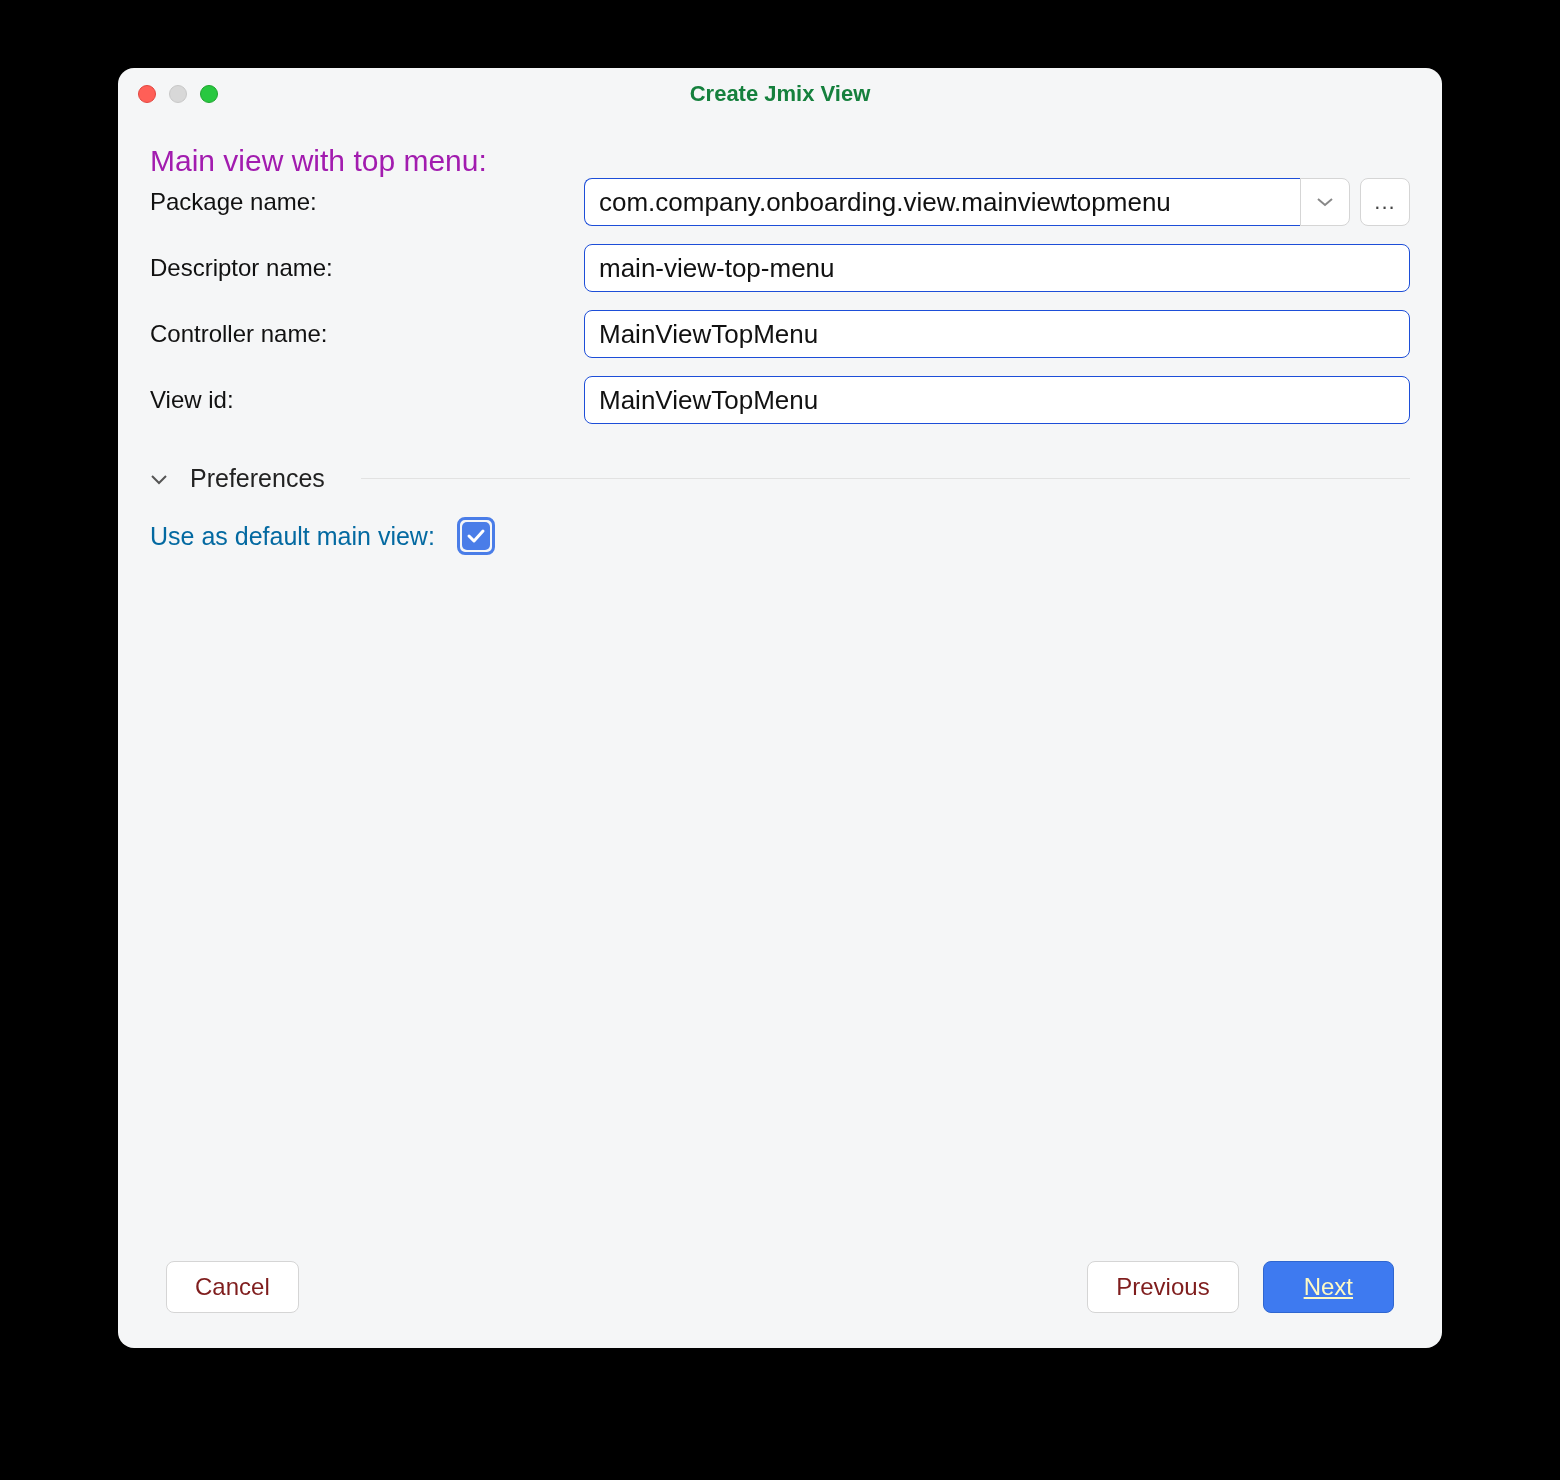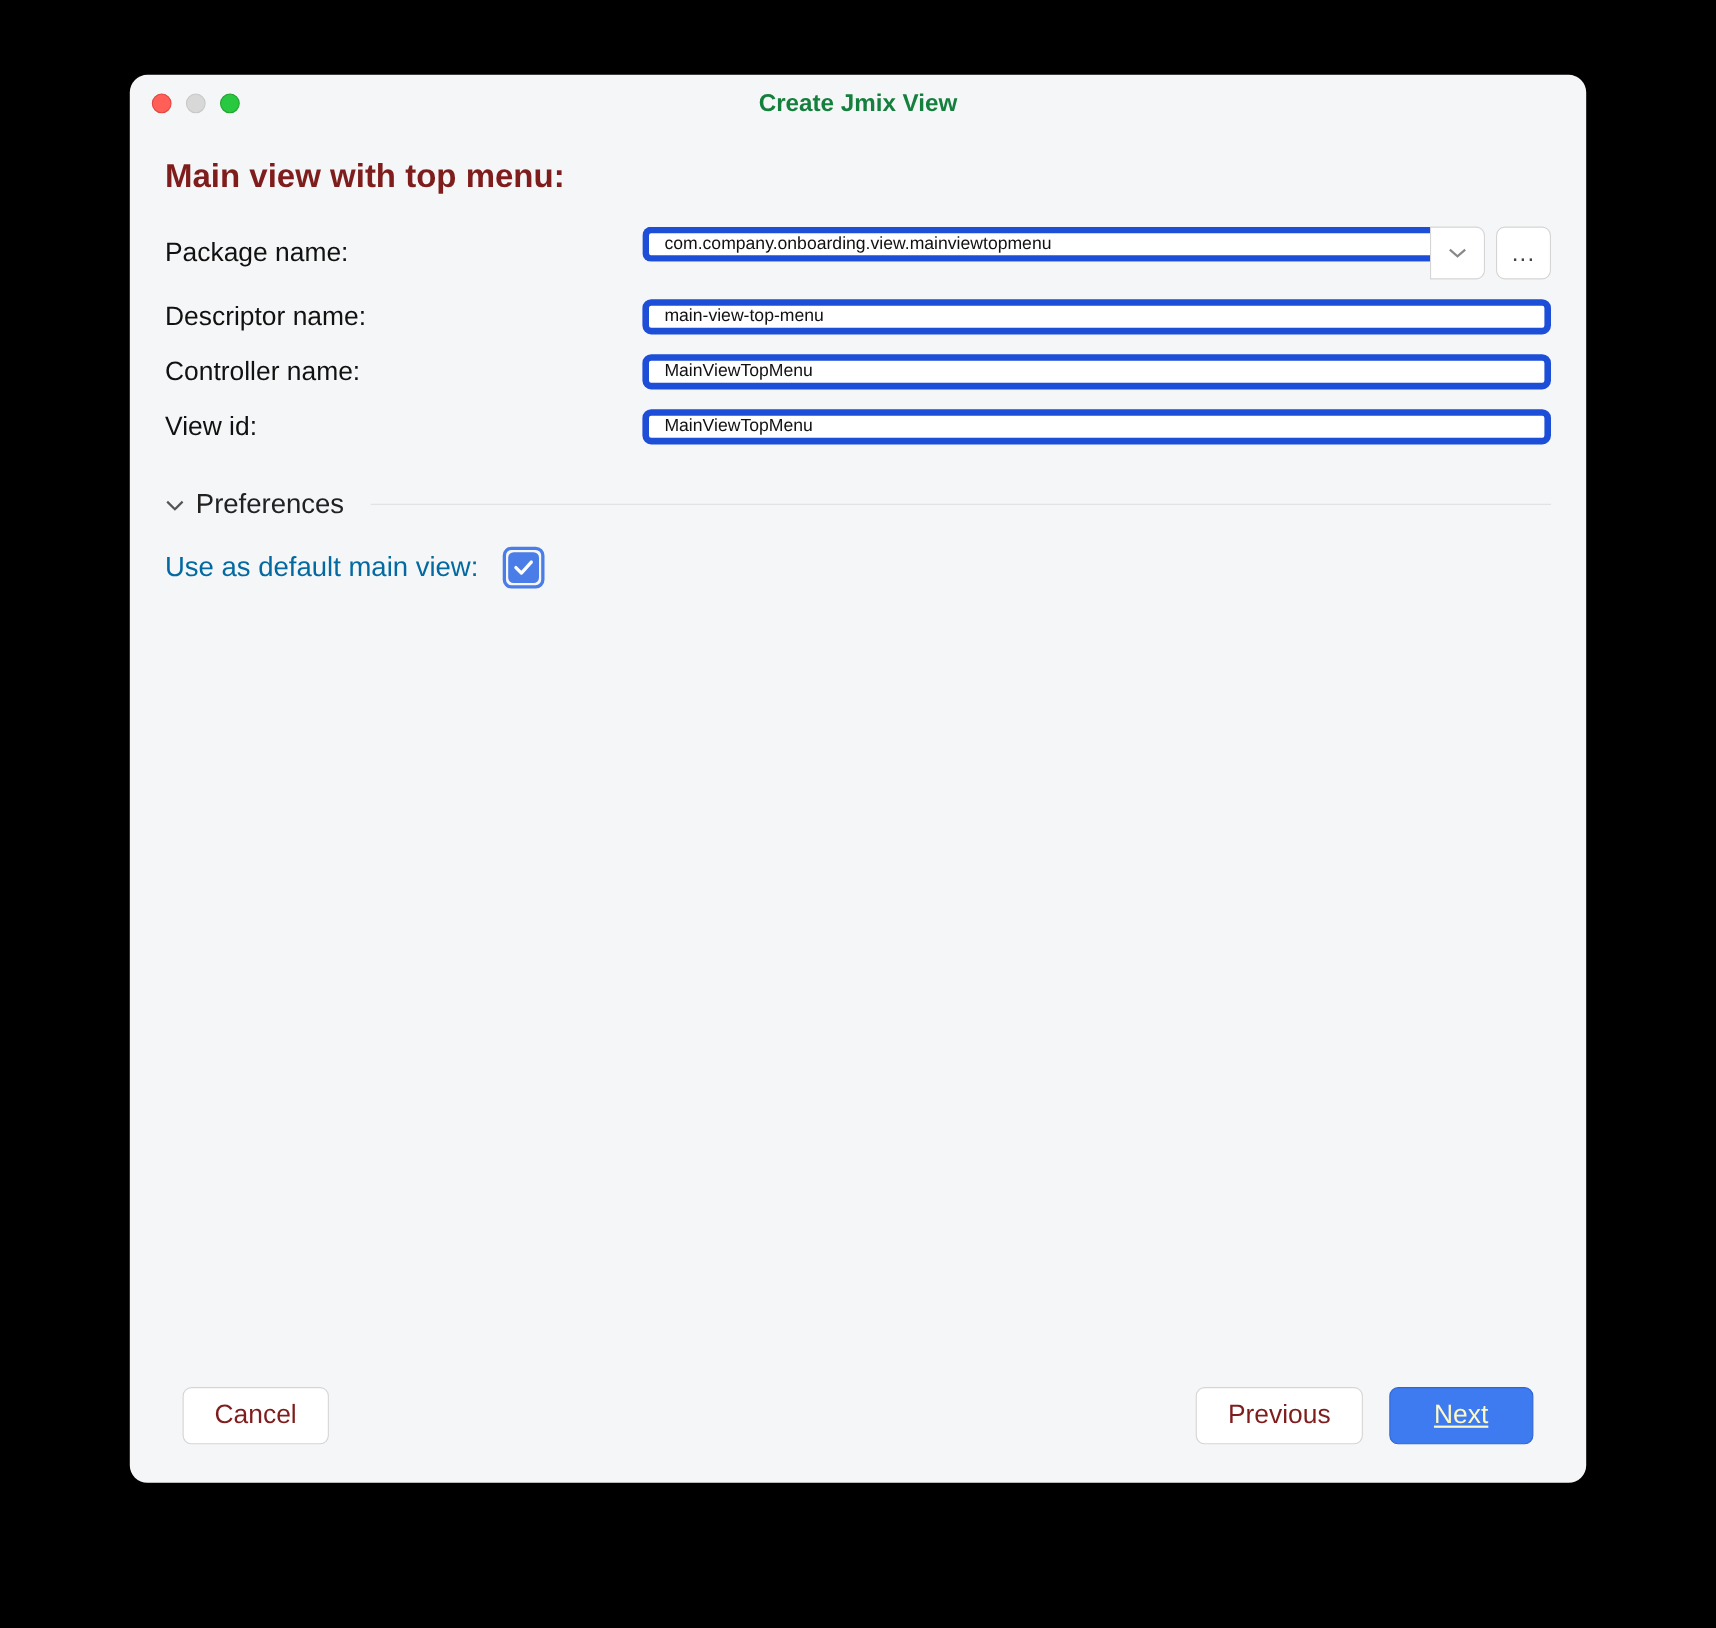--- a/index.html
+++ b/index.html
@@ -53,48 +53,47 @@
       pointer-events: none;
     }
     .content {
       flex: 1;
       padding: 24px 32px 10px 32px;
       display: flex;
       flex-direction: column;
     }
     .heading {
       font-size: 30px;
-      font-weight: 700;
-      color: #7f1d1d;
-      margin-bottom: 28px;
+      font-weight: 400;
+      color: #a21caf;
     }
     .form-row {
       display: flex;
       align-items: center;
       margin-bottom: 18px;
       gap: 16px;
     }
     .form-label {
       width: 418px;
       font-size: 24px;
       color: #111;
     }
     .form-field {
       flex: 1;
       display: flex;
       gap: 10px;
     }
     .text-input {
       flex: 1;
-      height: 32px;
-      background: #fff;
-      border: 6px solid #1d4ed8;
+      height: 48px;
+      background: #fff;
+      border: 1px solid #1d4ed8;
       border-radius: 8px;
       padding: 0 14px;
-      font-size: 16px;
+      font-size: 26px;
       color: #111;
       font-family: inherit;
     }
     .combo {
       flex: 1;
       display: flex;
     }
     .combo .text-input {
       border-top-right-radius: 0;
       border-bottom-right-radius: 0;
@@ -126,21 +125,21 @@
       font-size: 22px;
       color: #444;
       letter-spacing: 1px;
     }
     .prefs-section {
       margin-top: 22px;
     }
     .prefs-header {
       display: flex;
       align-items: center;
-      gap: 10px;
+      gap: 22px;
       cursor: pointer;
       position: relative;
       justify-content: space-between;
     }
     .prefs-header svg { stroke: #555; }
     .prefs-title {
       font-size: 25px;
       color: #222;
     }
     .prefs-line {

